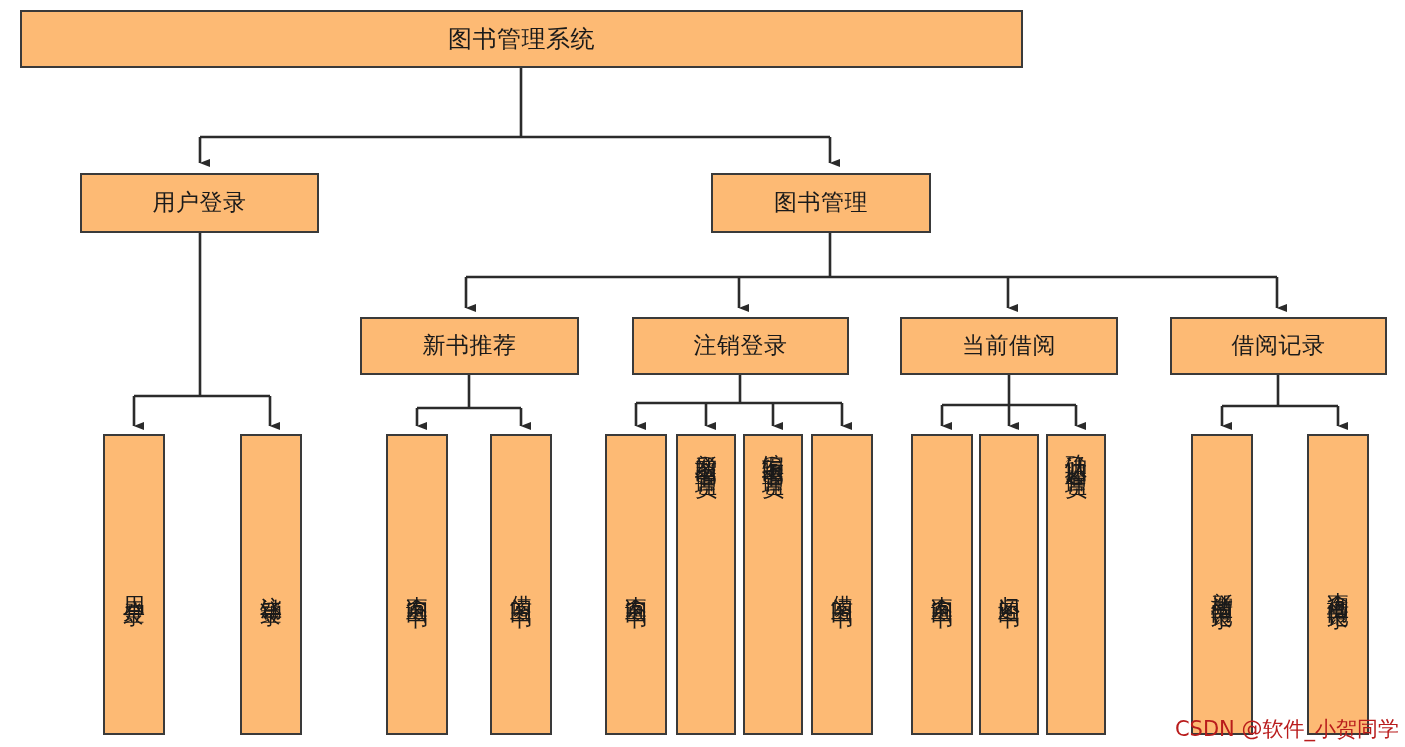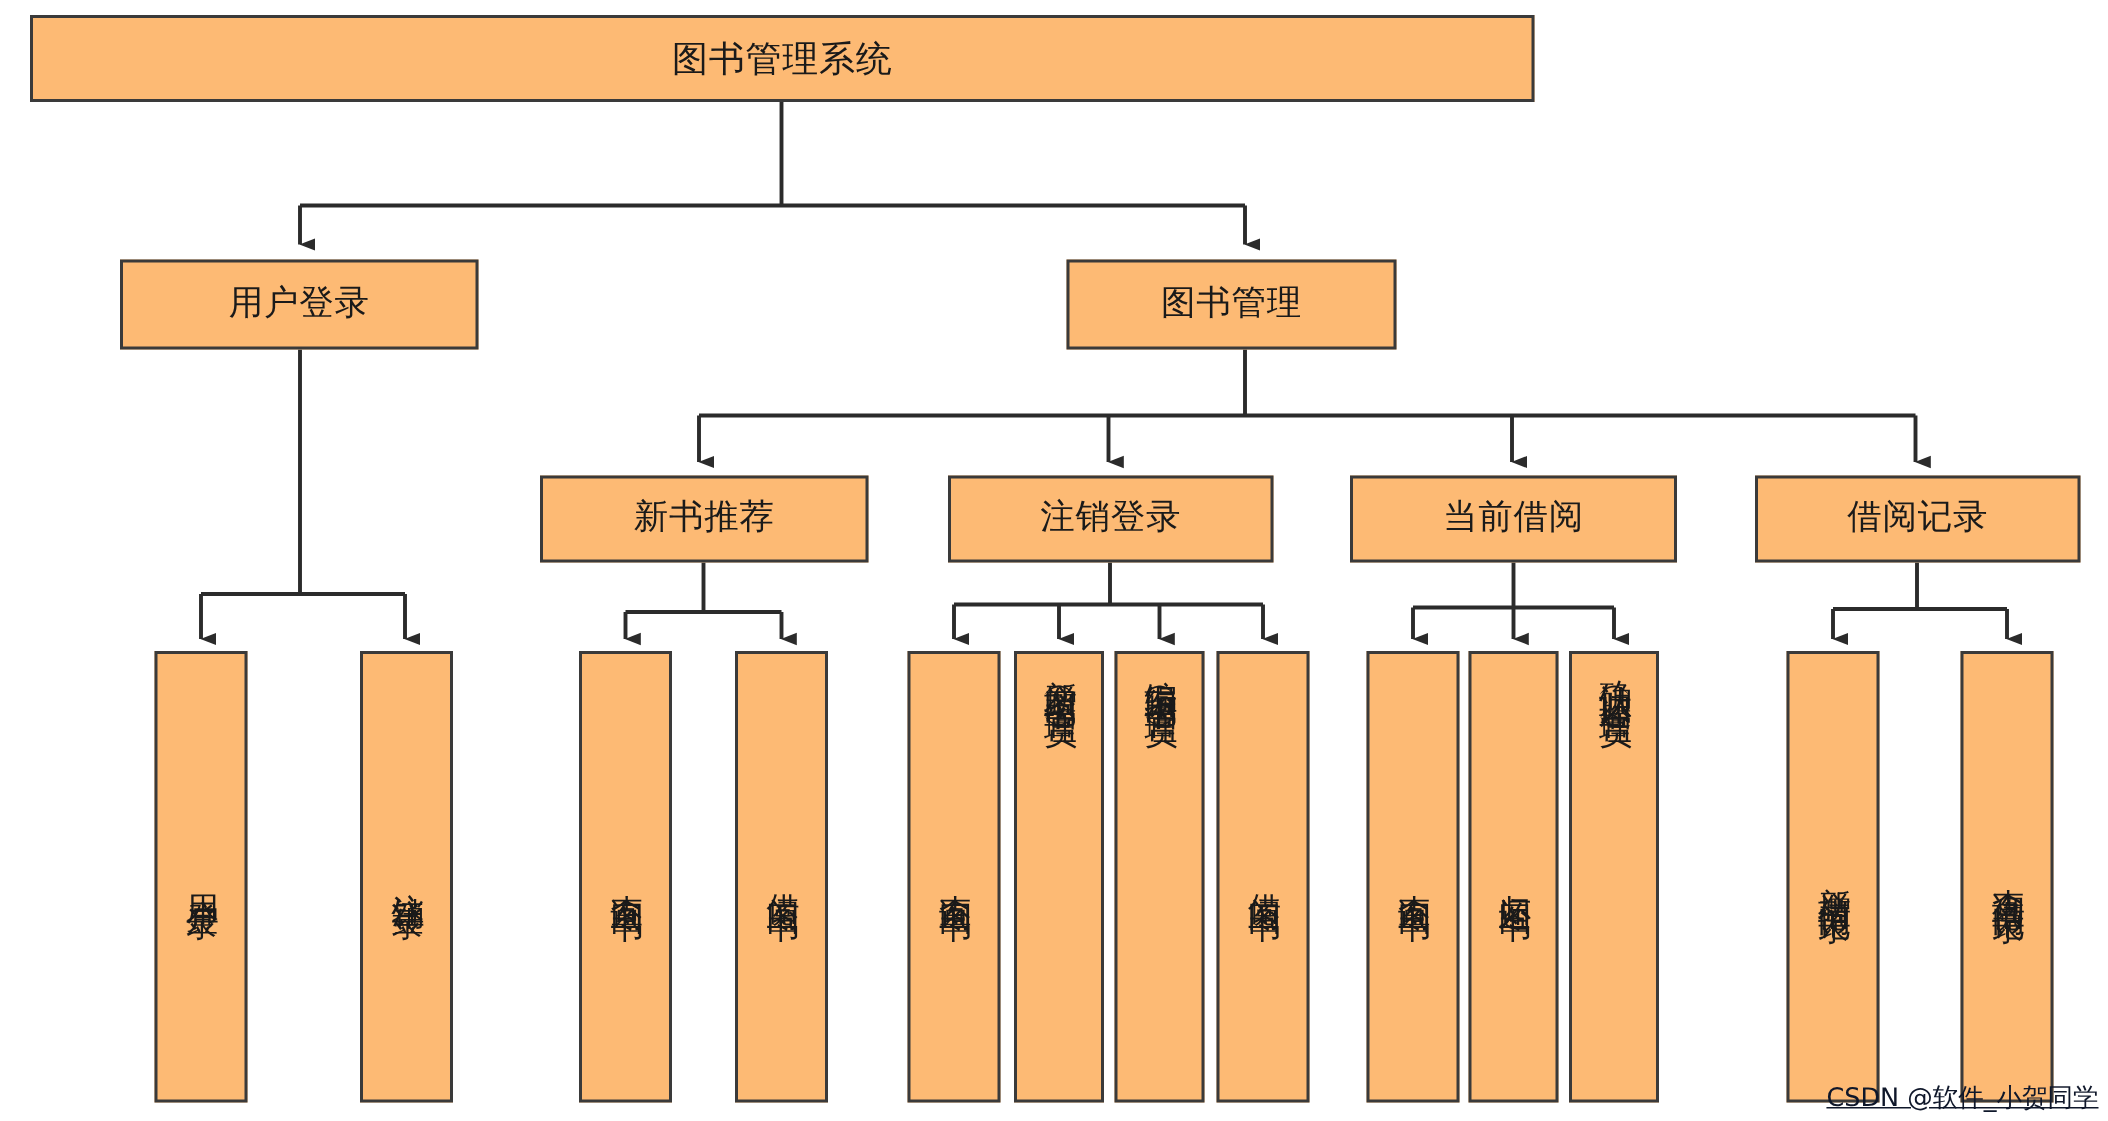--- a/index.html
+++ b/index.html
@@ -70,26 +70,25 @@
     margin-top: 0;
   }
   .v-node.center-text {
     align-items: center;
   }
   
   #watermark {
     position: absolute;
     right: 6px;
     bottom: 4px;
-    font-size: 17px;
-    color: #0f172a;
+    font-size: 21px;
+    color: #b91c1c;
     z-index: 5;
     white-space: nowrap;
     font-family: "DejaVu Sans", "Liberation Sans", sans-serif;
-    text-decoration: underline;
   }
 </style>
 </head>
 <body>
 
 <div id="canvas">
 
   <svg id="wires" viewBox="0 0 1405 747" xmlns="http://www.w3.org/2000/svg">
     <defs>
       <marker id="arw" markerWidth="9" markerHeight="11" refX="4.5" refY="10.2" orient="auto" markerUnits="userSpaceOnUse">

